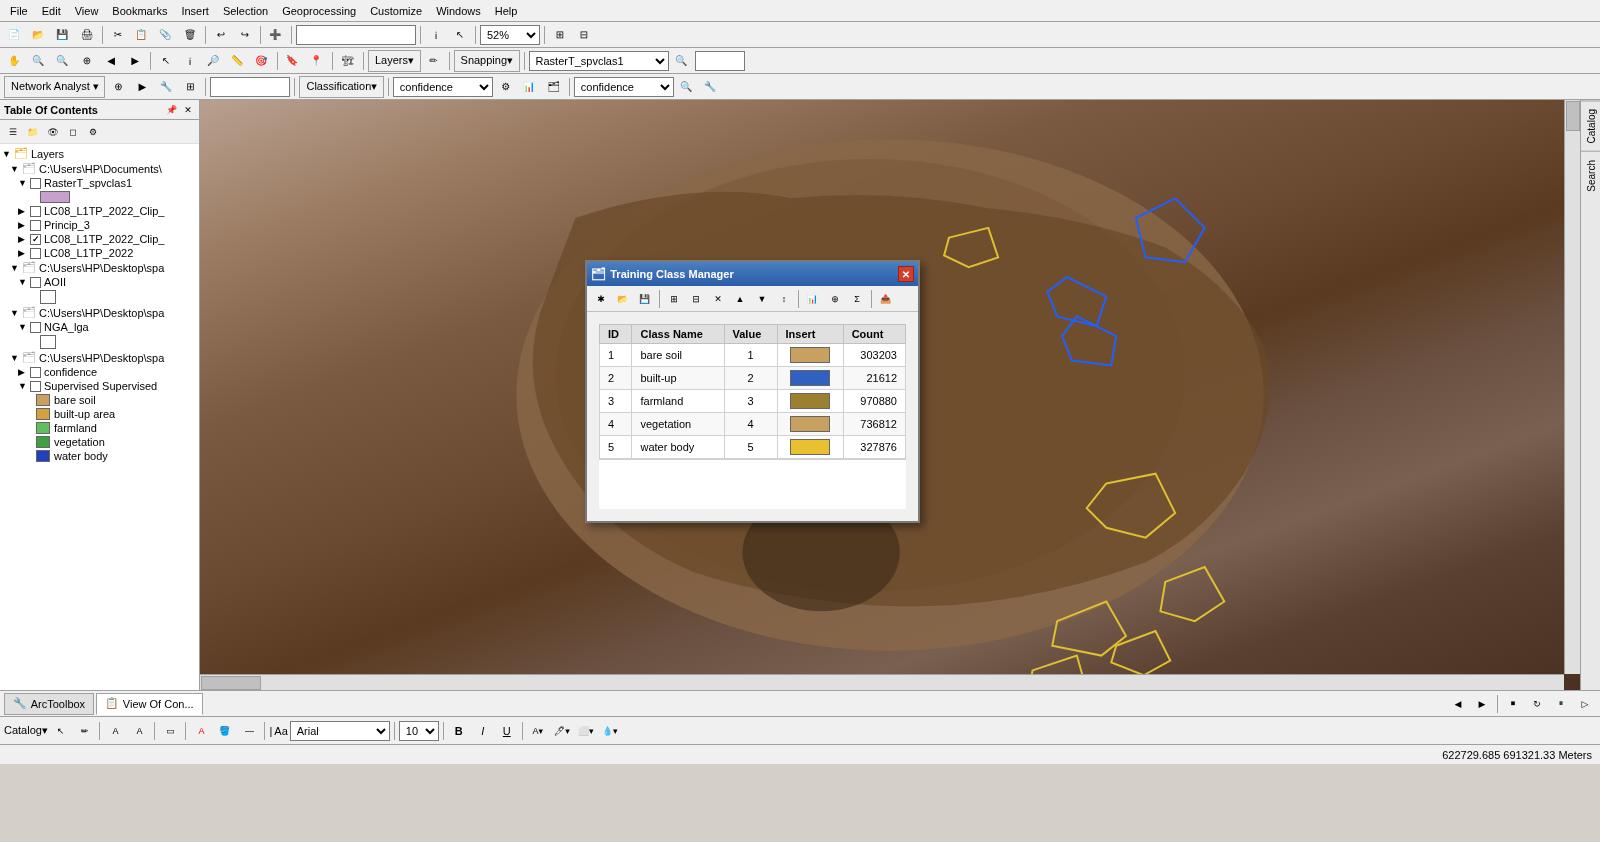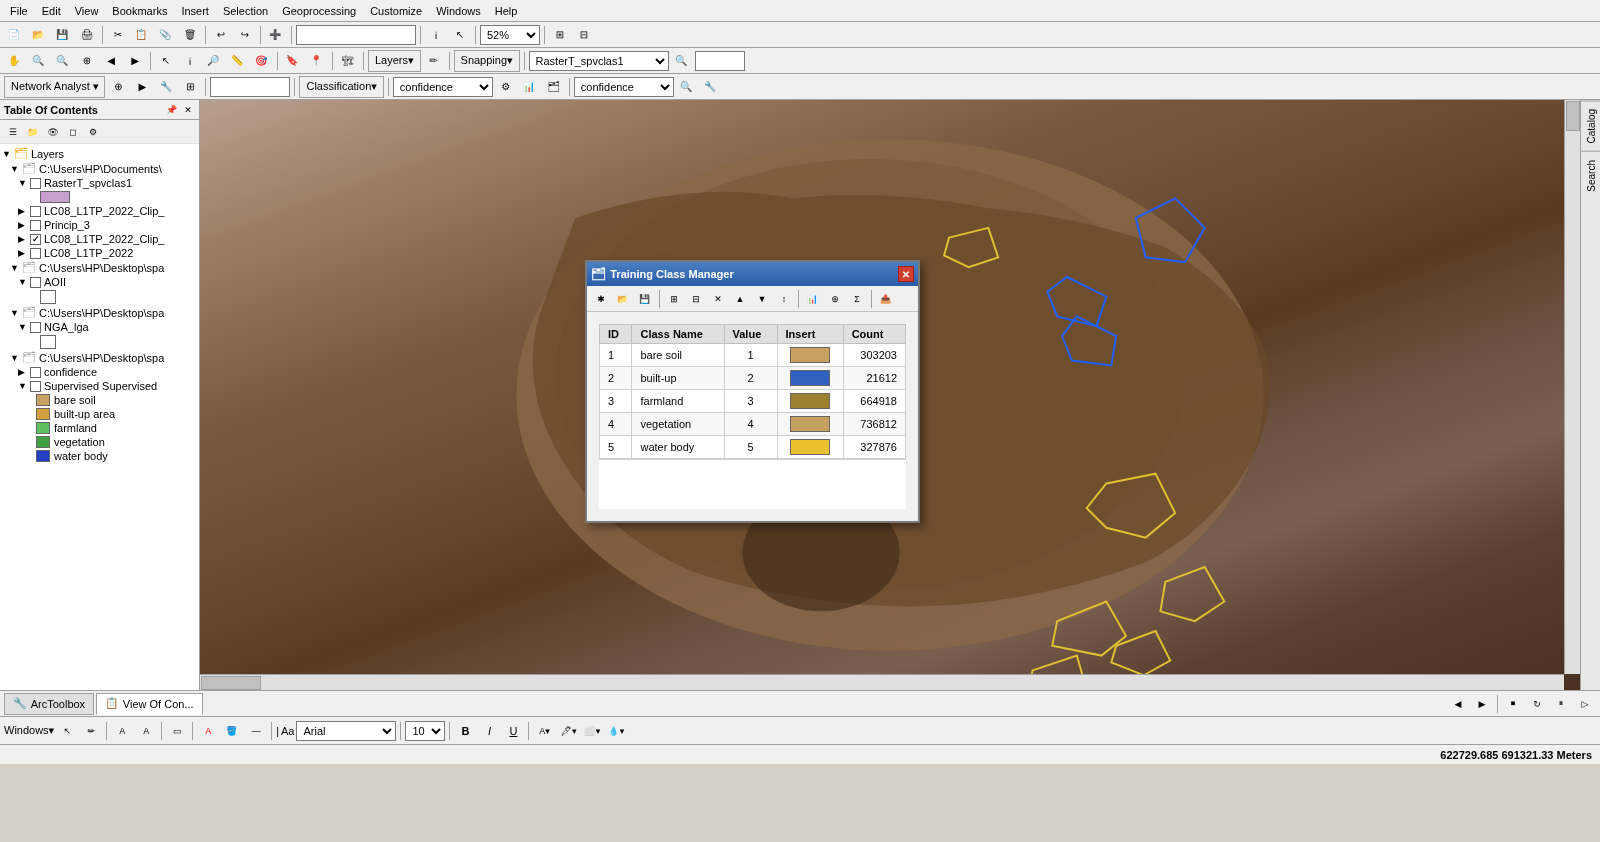--- a/index.html
+++ b/index.html
@@ -262,21 +262,20 @@
     
     .status-bar {
       height: 20px;
       background: #f0f0f0;
       border-top: 1px solid #a0a0a0;
       display: flex;
       align-items: center;
       padding: 0 8px;
       font-size: 11px;
       justify-content: flex-end;
-      font-weight: bold;
     }
     .v-tab {
       writing-mode: vertical-lr;
       transform: rotate(180deg);
       padding: 8px 3px;
       font-size: 10px;
       cursor: pointer;
       border-bottom: 1px solid #a0a0a0;
       background: #e8e8e8;
       text-align: center;
@@ -609,21 +608,21 @@
                 </td>
                 <td class="count">21612</td>
               </tr>
               <tr>
                 <td>3</td>
                 <td>farmland</td>
                 <td style="text-align: center;">3</td>
                 <td style="text-align: center;">
                   <div style="width: 40px; height: 16px; background: rgb(154, 128, 48); border: 1px solid rgb(102, 102, 102); margin: 0px auto;"></div>
                 </td>
-                <td class="count">664918</td>
+                <td class="count">970880</td>
               </tr>
               <tr>
                 <td>4</td>
                 <td>vegetation</td>
                 <td style="text-align: center;">4</td>
                 <td style="text-align: center;">
                   <div style="width: 40px; height: 16px; background: rgb(200, 160, 96); border: 1px solid rgb(102, 102, 102); margin: 0px auto;"></div>
                 </td>
                 <td class="count">736812</td>
               </tr>
@@ -665,21 +664,21 @@
   <button class="toolbar-btn" style="font-size:9px;">◀</button>
   <button class="toolbar-btn" style="font-size:9px;">▶</button>
   <div class="toolbar-separator"></div>
   <button class="toolbar-btn" style="font-size:9px;">⏹</button>
   <button class="toolbar-btn" style="font-size:9px;">↻</button>
   <button class="toolbar-btn" style="font-size:9px;">⏸</button>
   <button class="toolbar-btn" style="font-size:9px;">▷</button>
 </div>
 
 <div class="drawing-toolbar">
-  <span style="font-size:11px;">Windows▾</span>
+  <span style="font-size:11px;">Catalog▾</span>
   <button class="toolbar-btn" style="font-size:9px;">↖</button>
   <button class="toolbar-btn" style="font-size:9px;">✏</button>
   <div class="toolbar-separator"></div>
   <button class="toolbar-btn" style="font-size:9px;">A</button>
   <button class="toolbar-btn" style="font-size:9px;">A</button>
   <div class="toolbar-separator"></div>
   <button class="toolbar-btn" style="font-size:9px;">▭</button>
   <div class="toolbar-separator"></div>
   <button class="toolbar-btn" style="font-size:9px;color:red;">A</button>
   <button class="toolbar-btn" style="font-size:9px;">🪣</button>

